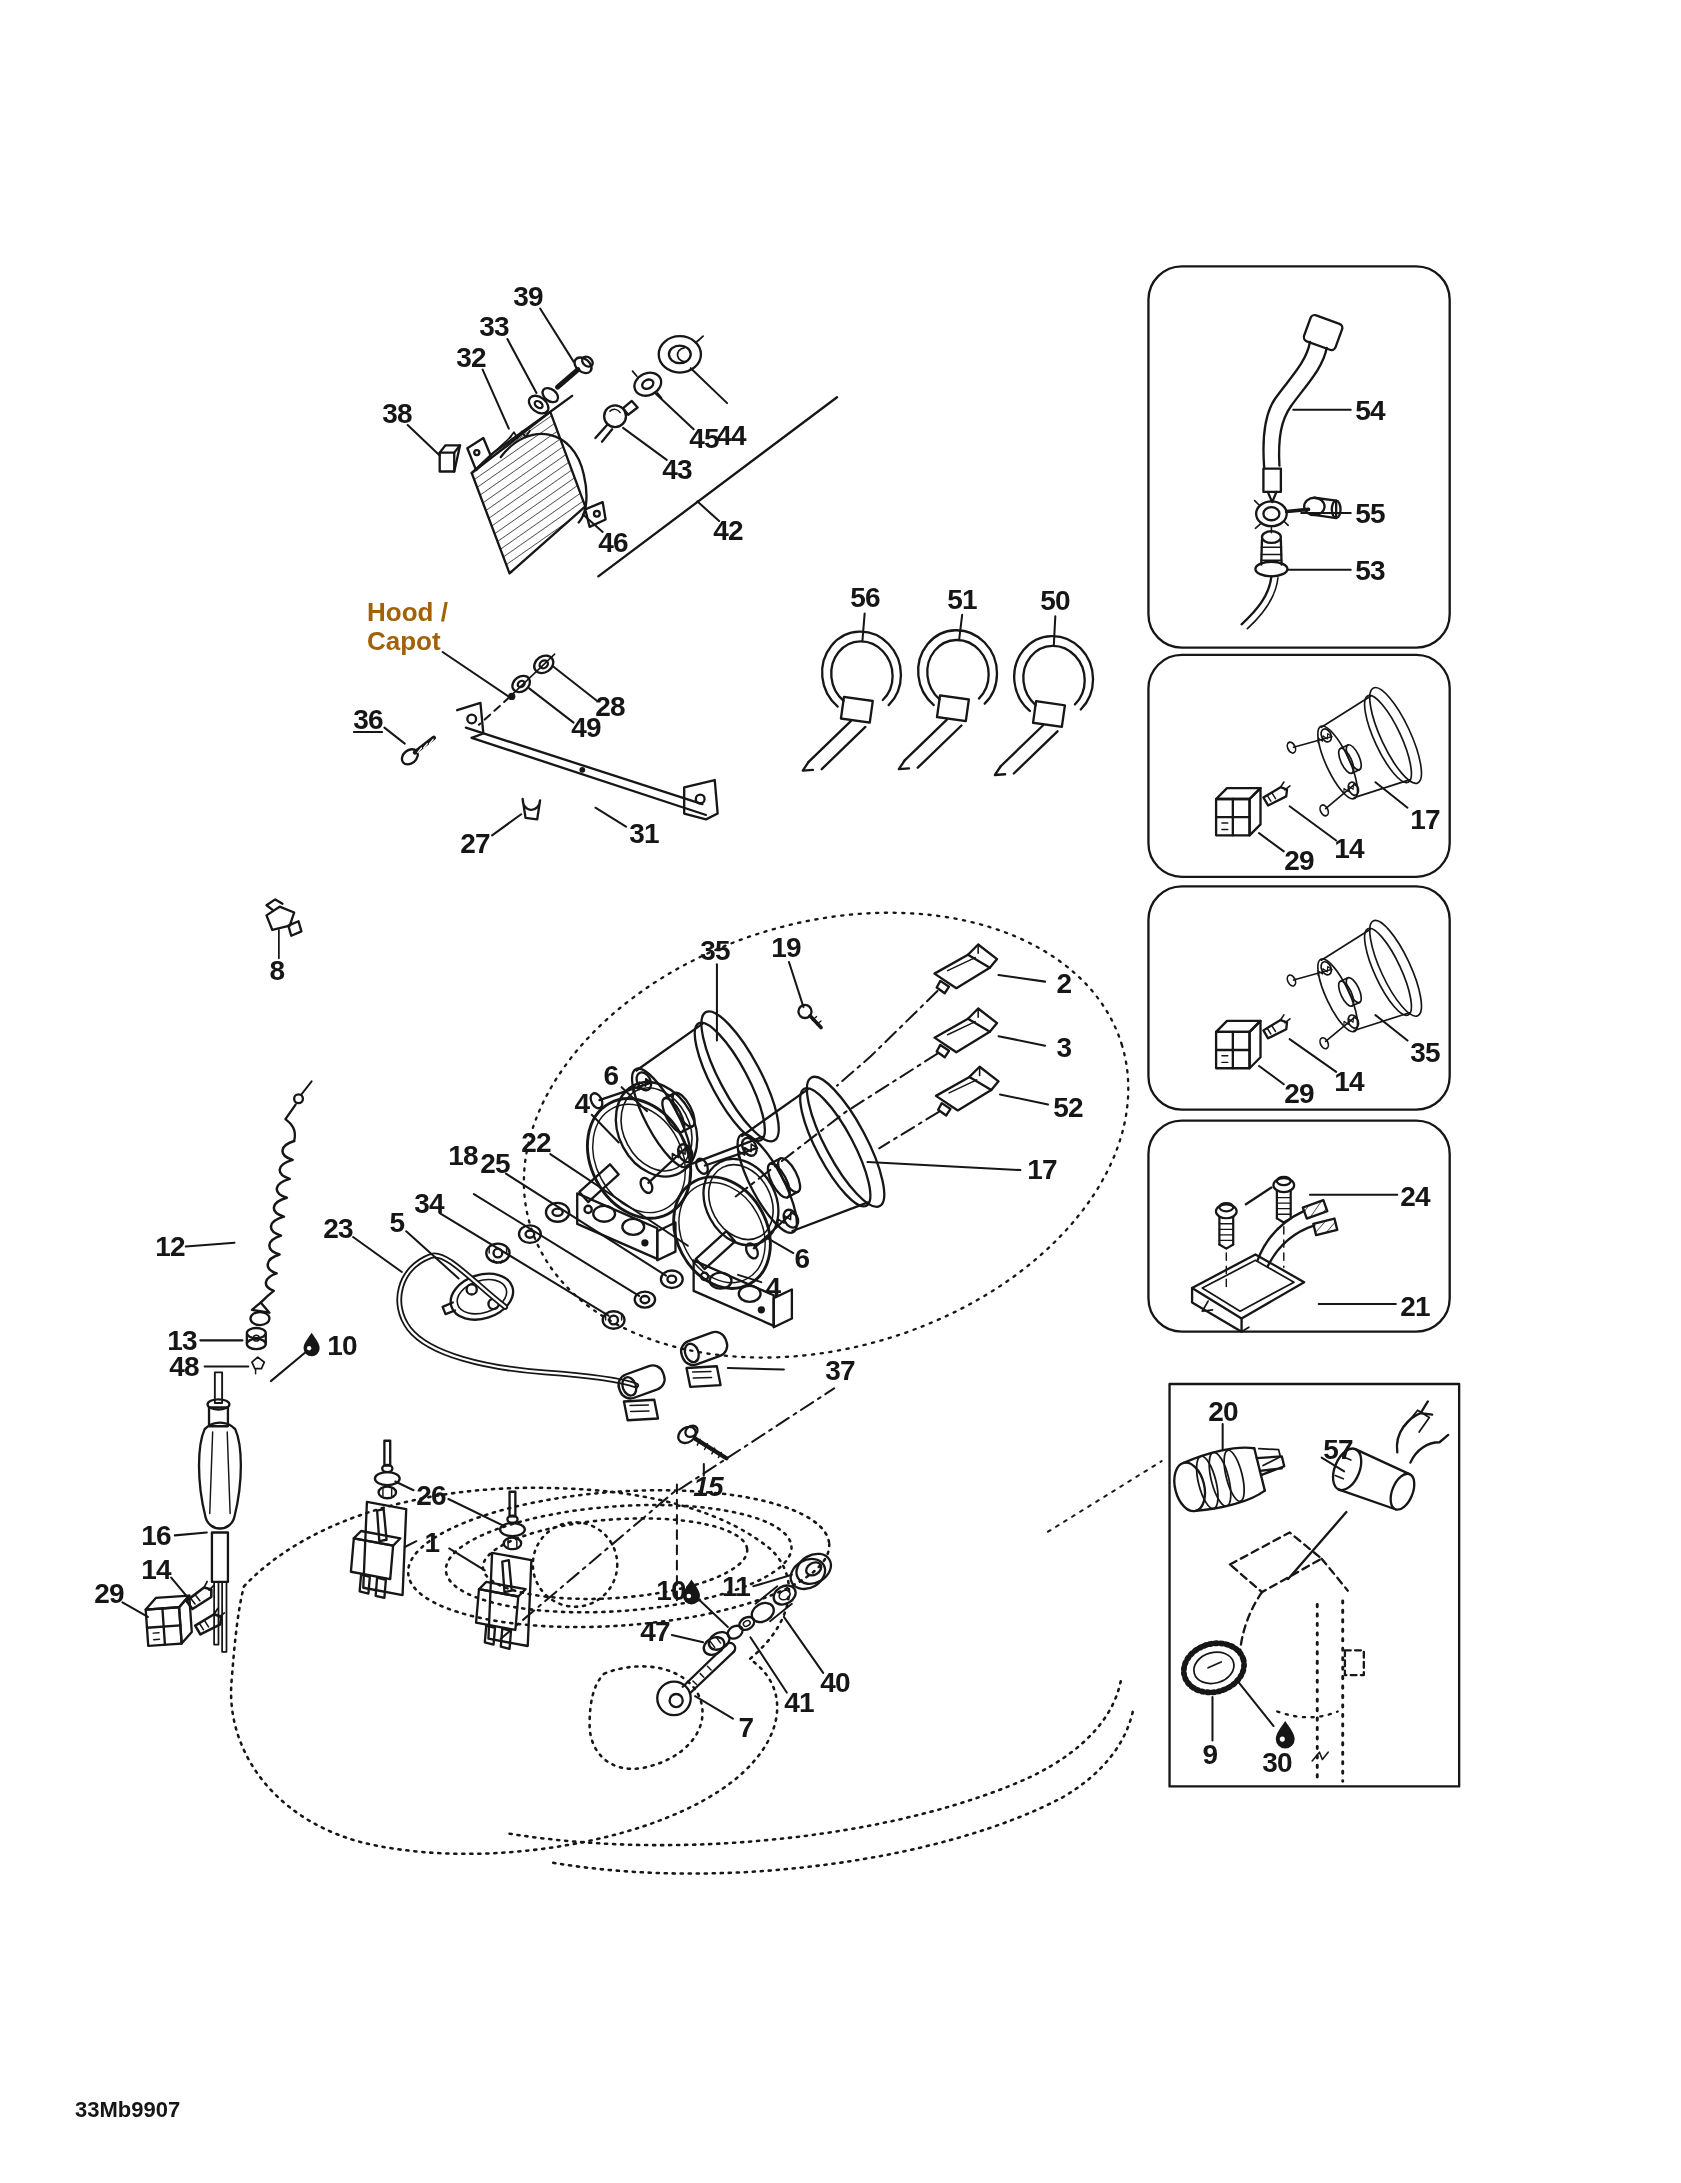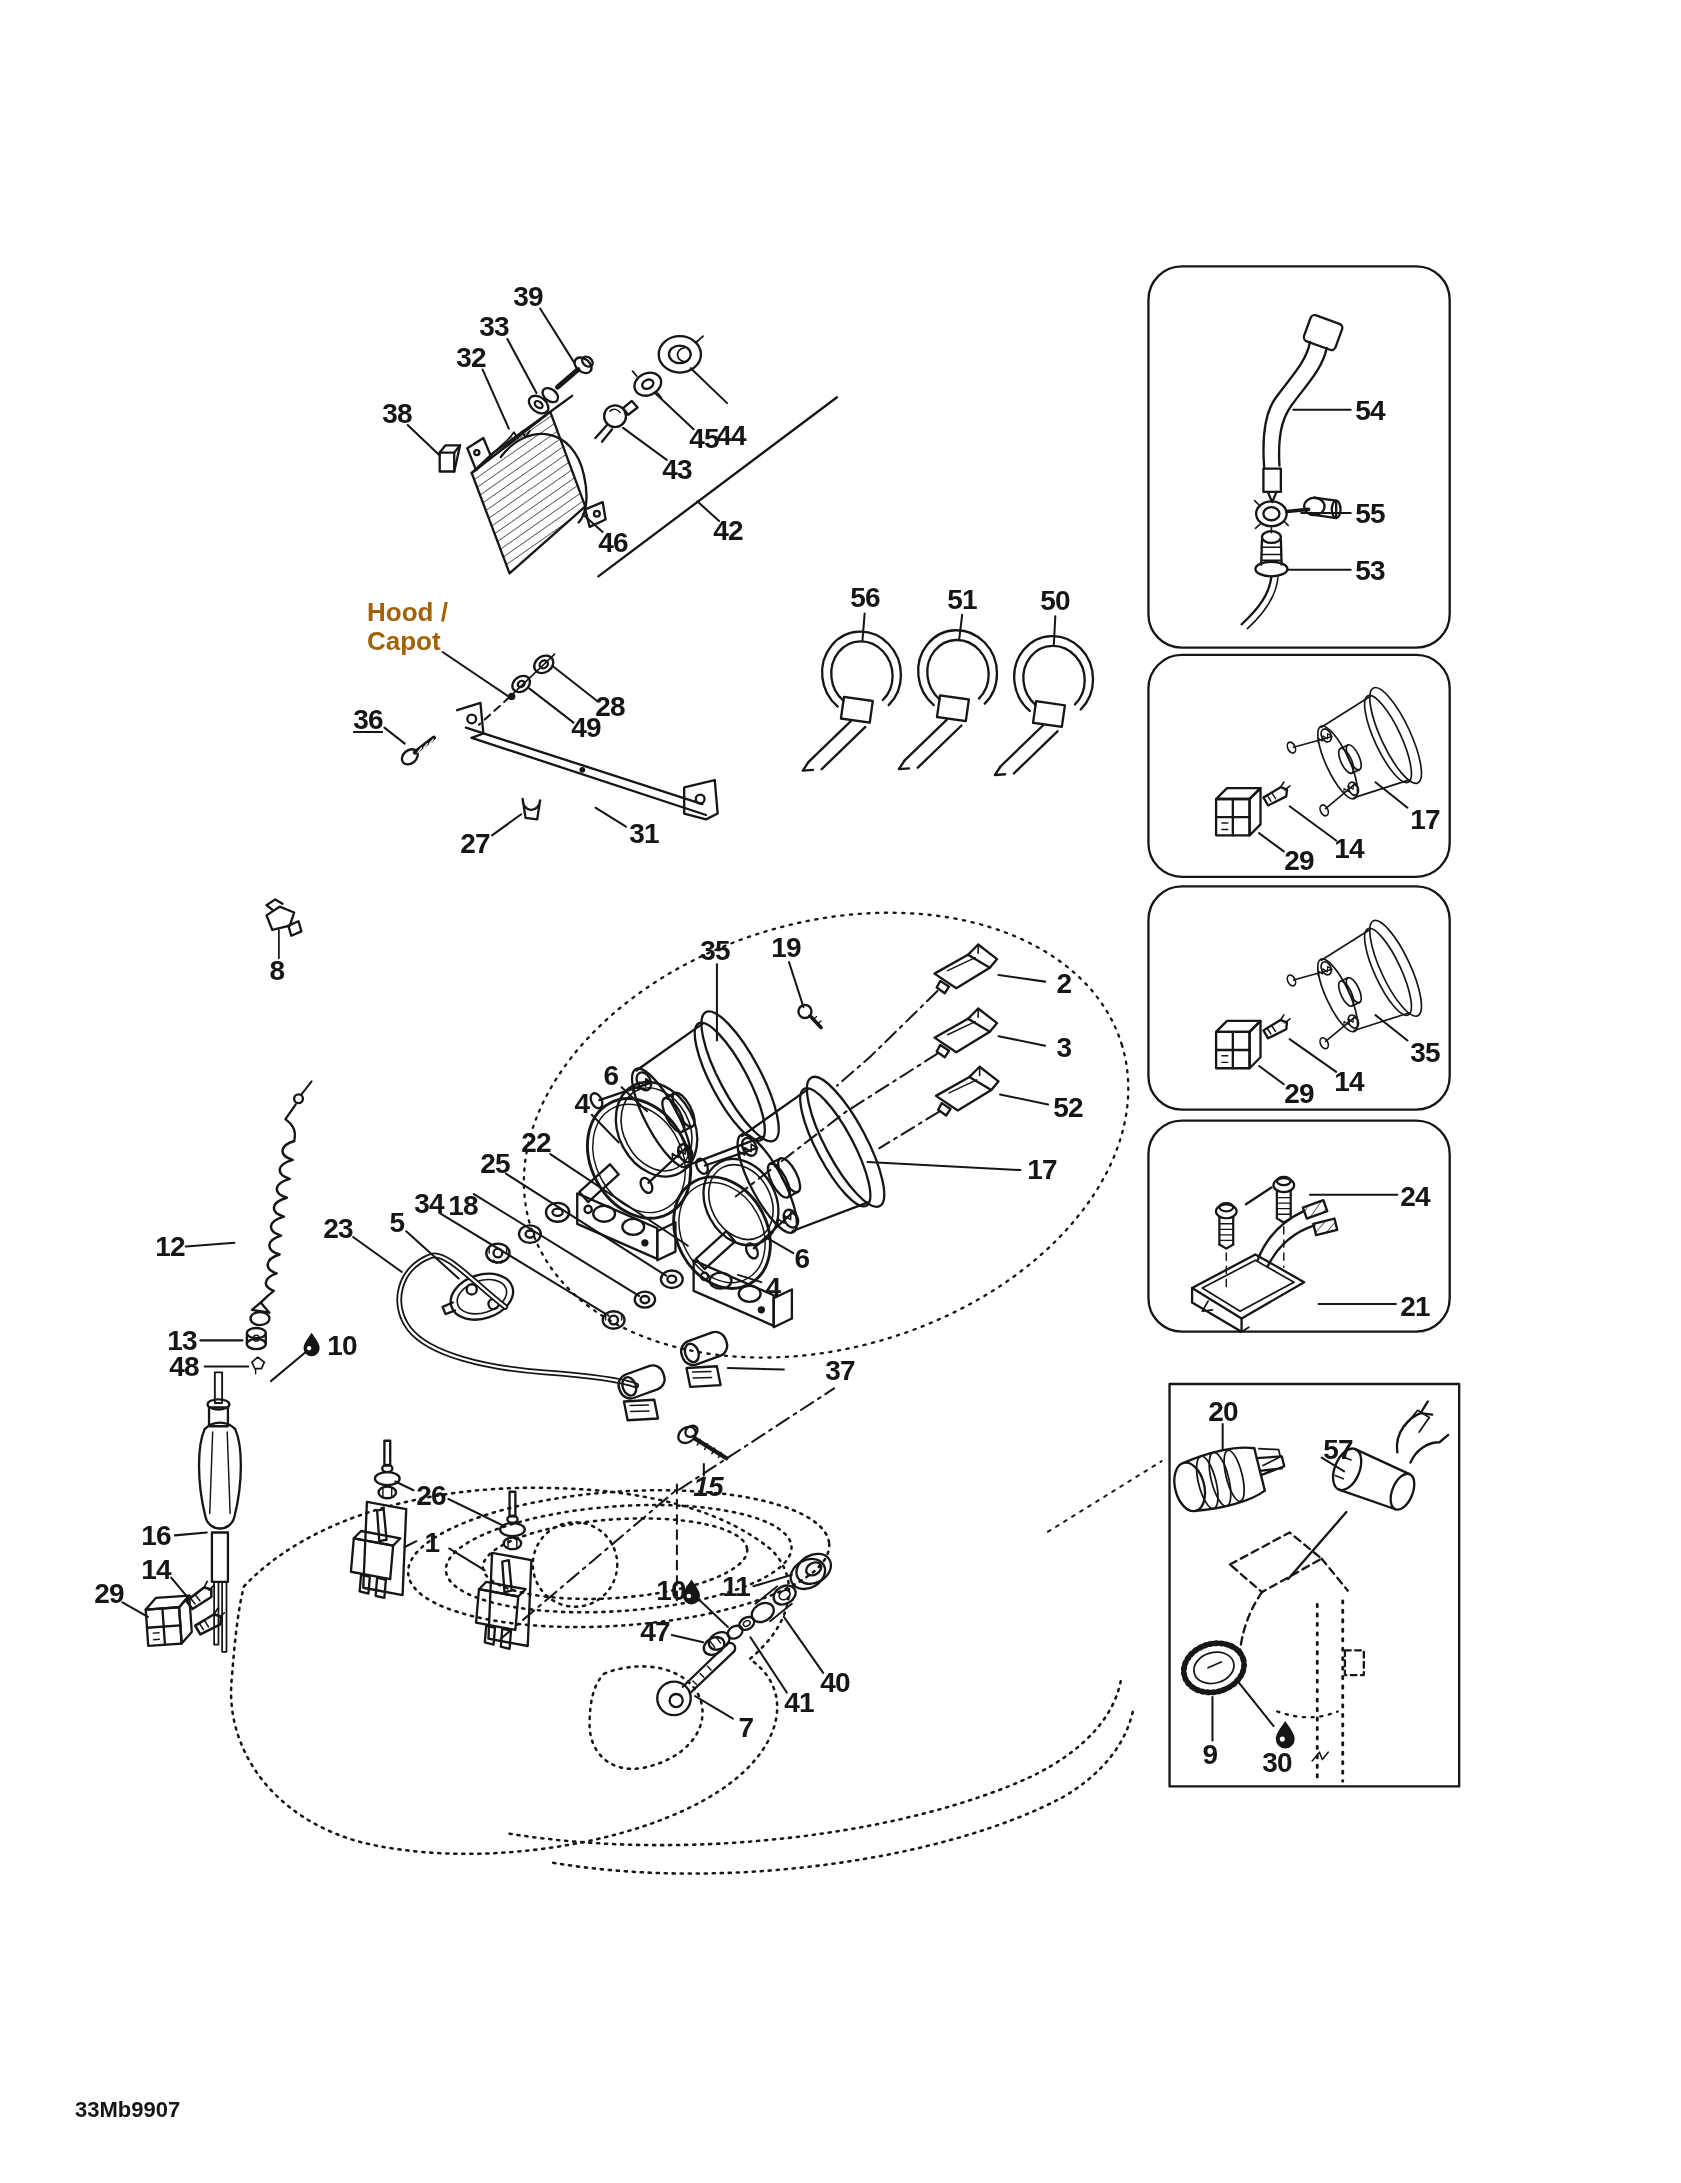--- a/index.html
+++ b/index.html
@@ -683,21 +683,21 @@
       <span class="callout" style="left: 277px; top: 971px;">8</span>
       <span class="callout" style="left: 715px; top: 951px;">35</span>
       <span class="callout" style="left: 786px; top: 948px;">19</span>
       <span class="callout" style="left: 1064px; top: 984px;">2</span>
       <span class="callout" style="left: 1064px; top: 1048px;">3</span>
       <span class="callout" style="left: 1068px; top: 1108px;">52</span>
       <span class="callout" style="left: 611px; top: 1076px;">6</span>
       <span class="callout" style="left: 582px; top: 1104px;">4</span>
       <span class="callout" style="left: 536px; top: 1143px;">22</span>
       <span class="callout" style="left: 495px; top: 1164px;">25</span>
-      <span class="callout" style="left: 463px; top: 1206px;">18</span>
+      <span class="callout" style="left: 463px; top: 1156px;">18</span>
       <span class="callout" style="left: 429px; top: 1204px;">34</span>
       <span class="callout" style="left: 397px; top: 1223px;">5</span>
       <span class="callout" style="left: 338px; top: 1229px;">23</span>
       <span class="callout" style="left: 170px; top: 1247px;">12</span>
       <span class="callout" style="left: 1042px; top: 1170px;">17</span>
       <span class="callout" style="left: 802px; top: 1259px;">6</span>
       <span class="callout" style="left: 773px; top: 1288px;">4</span>
       <span class="callout" style="left: 840px; top: 1371px;">37</span>
       <span class="callout" style="left: 708px; top: 1487px; font-style: italic;">15</span>
       <span class="callout" style="left: 182px; top: 1341px;">13</span>

